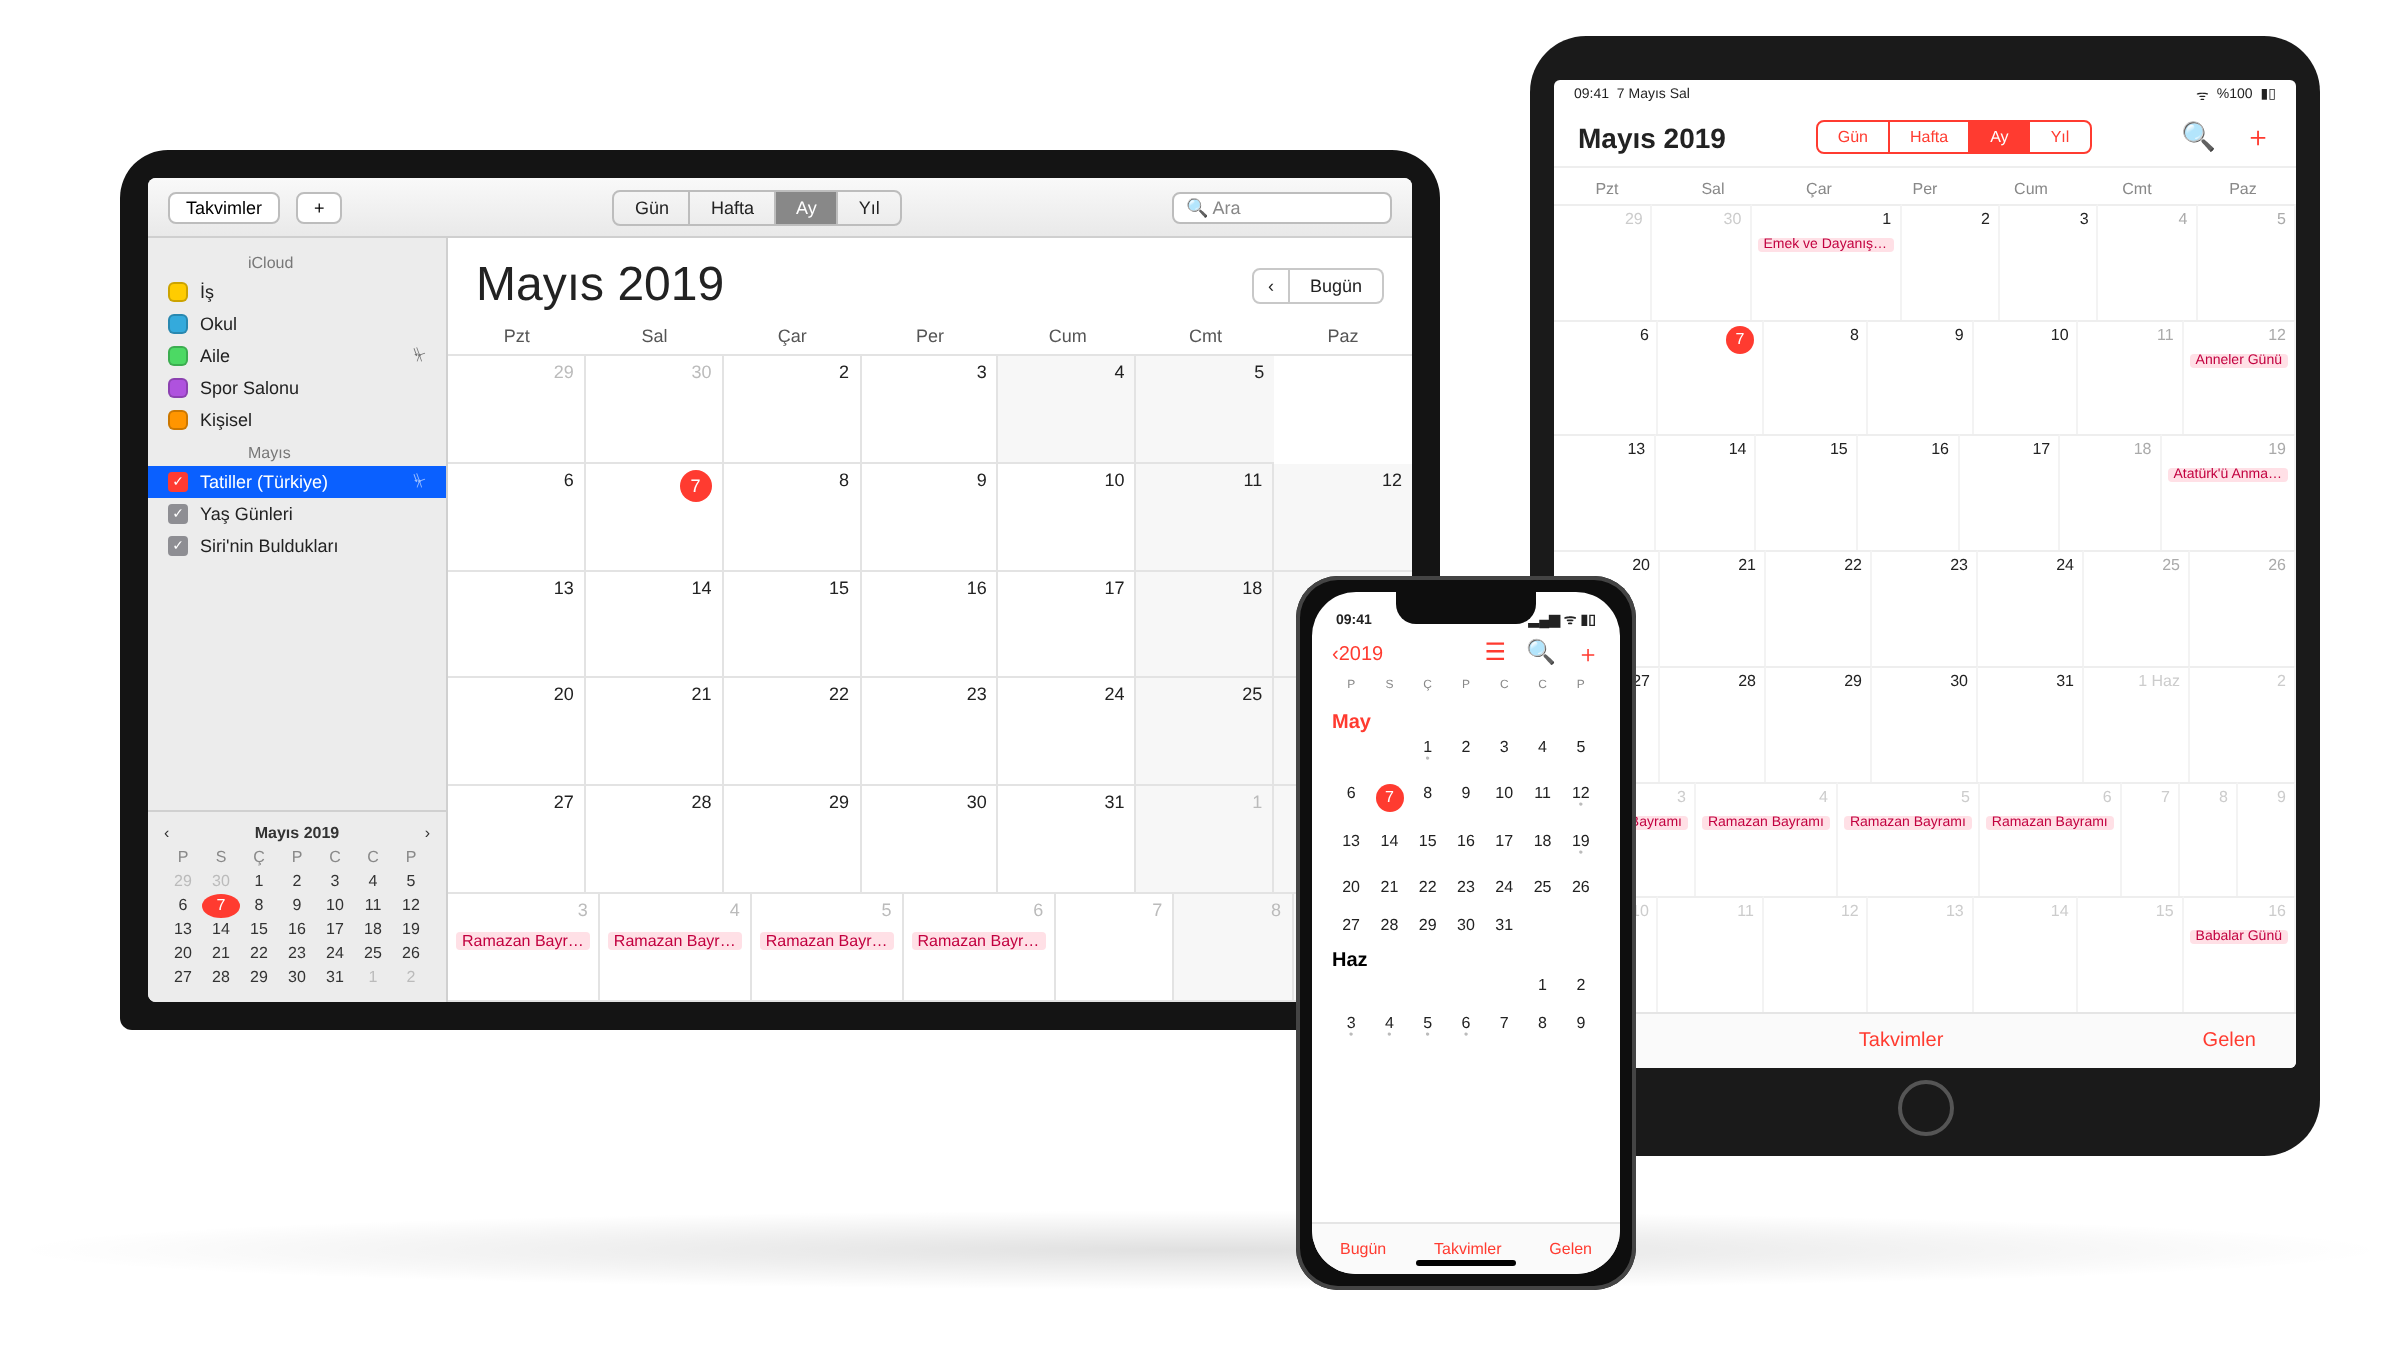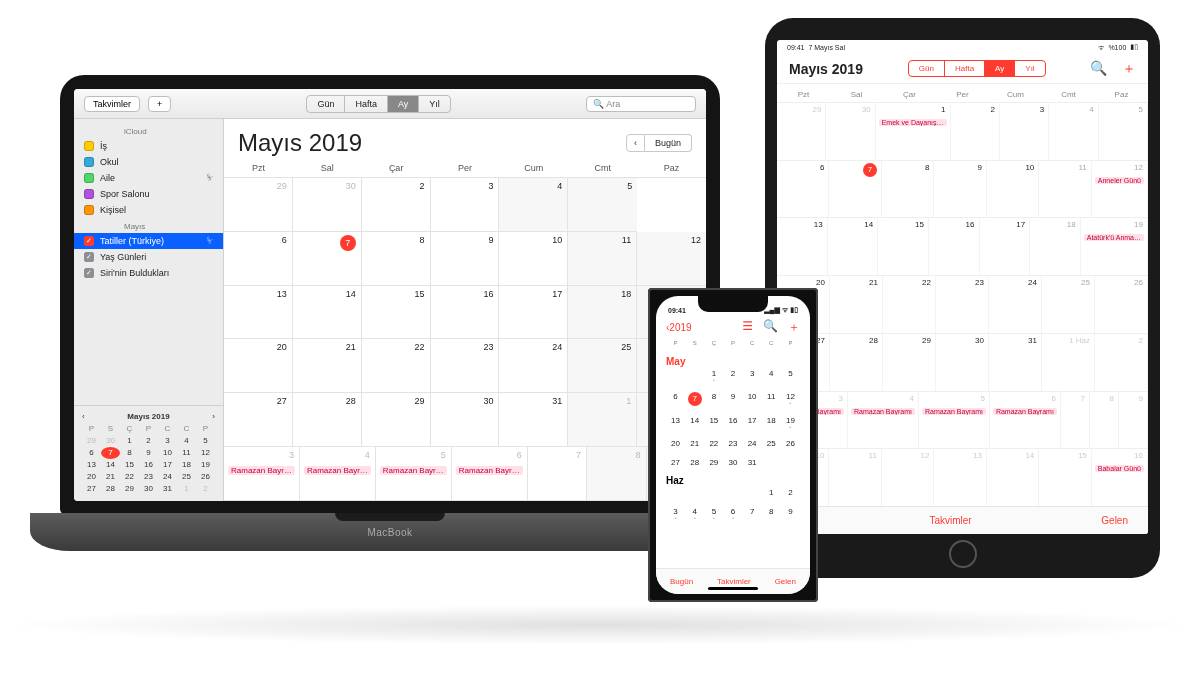--- a/index.html
+++ b/index.html
@@ -133,21 +133,21 @@
 .ipad-grid .cell.wknd{color:#aaa;}
 .ipad-grid .cell.dim .d{color:#ccc;}
 .ipad-grid .cell.today .d{background:#ff3b30;color:#fff;border-radius:50%;width:14px;height:14px;display:inline-flex;align-items:center;justify-content:center;}
 .ipad-grid .ev{margin-top:14px;font-size:7px;}
 .ipad-foot{height:28px; border-top:1px solid #e5e5e5; display:flex; justify-content:space-between; align-items:center; padding:0 20px; background:#fafafa;}
 .ipad-foot span{color:#ff3b30; font-size:10px;}
 
 
 .iphone{
   position:absolute; left:648px; top:288px;
-  width:170px; height:314px; background:#0e0e0e; border-radius:4px; padding:8px;
+  width:170px; height:357px; background:#0e0e0e; border-radius:21px; padding:8px;
   box-shadow: 0 0 0 2px #444 inset;
 }
 .iphone-notch{position:absolute; top:8px; left:50%; transform:translateX(-50%); width:70px;height:16px; background:#0e0e0e; border-radius:0 0 10px 10px; z-index:5;}
 .iphone-screen{width:100%;height:100%;background:#fff;border-radius:22px;overflow:hidden;display:flex;flex-direction:column;font-size:8px;color:#222;position:relative;}
 .iphone-status{height:20px; display:flex; justify-content:space-between; align-items:flex-end; padding:0 12px 2px; font-size:7px; font-weight:600;}
 .iphone-bar{height:22px;display:flex;justify-content:space-between;align-items:center;padding:0 10px;}
 .iphone-bar .back{color:#ff3b30;font-size:10px;}
 .iphone-bar .icons{display:flex;gap:10px;color:#ff3b30;font-size:12px;}
 .iphone-wd{display:grid;grid-template-columns:repeat(7,1fr);text-align:center;font-size:6px;color:#888;padding:2px 10px;}
 .iphone-body{flex:1;overflow:hidden;padding:4px 10px;}
@@ -445,24 +445,20 @@
                   <span class="d">8</span>
                 </div>
                 <div class="cell wknd dim">
                   <span class="d">9</span>
                 </div>
               </div>
             </div>
         </div>
       </div>
     </div>
-  </div>
-  <div class="macbook-base">
-    <div class="macbook-notch"></div>
-    <div class="macbook-brand">MacBook</div>
   </div>
 </div>
 
 <div class="ipad">
   <div class="ipad-screen">
     <div class="ipad-status">
       <span><span>09:41</span>&nbsp;&nbsp;<span>7 Mayıs Sal</span></span>
       <span class="right">
           <span>ᯤ</span>
           <span>%100</span>

